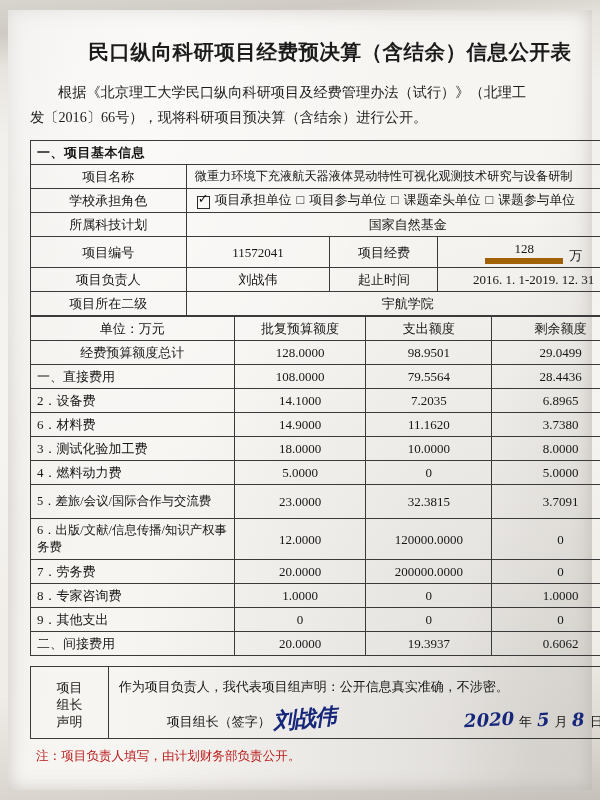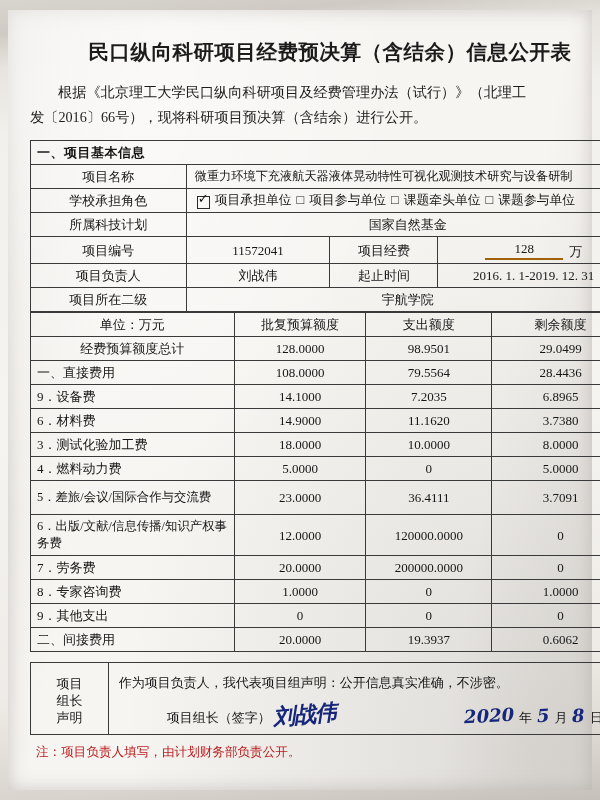--- a/index.html
+++ b/index.html
@@ -121,21 +121,21 @@
     line-height: 13px;
     color: #111;
   }
   .amount-wrap {
     display: flex;
     align-items: flex-end;
     justify-content: center;
     gap: 6px;
   }
   .amount-num {
-    border-bottom: 2px solid #a16207;
+    border-bottom: 6px solid #a16207;
     min-width: 78px;
     text-align: center;
     padding-bottom: 1px;
   }
   .unit-head td { font-weight: normal; }
   .idx { text-align: left; padding-left: 6px !important; }
 
   .stmt-block td { vertical-align: top; }
   .stmt-label {
     text-align: center;
@@ -278,21 +278,21 @@
             <td class="cell-c">98.9501</td>
             <td class="cell-c">29.0499</td>
           </tr>
           <tr>
             <td class="idx">一、直接费用</td>
             <td class="cell-c">108.0000</td>
             <td class="cell-c">79.5564</td>
             <td class="cell-c">28.4436</td>
           </tr>
           <tr>
-            <td class="idx">9．设备费</td>
+            <td class="idx">2．设备费</td>
             <td class="cell-c">14.1000</td>
             <td class="cell-c">7.2035</td>
             <td class="cell-c">6.8965</td>
           </tr>
           <tr>
             <td class="idx">6．材料费</td>
             <td class="cell-c">14.9000</td>
             <td class="cell-c">11.1620</td>
             <td class="cell-c">3.7380</td>
           </tr>
@@ -304,21 +304,21 @@
           </tr>
           <tr>
             <td class="idx">4．燃料动力费</td>
             <td class="cell-c">5.0000</td>
             <td class="cell-c">0</td>
             <td class="cell-c">5.0000</td>
           </tr>
           <tr style="height:34px">
             <td class="idx" style="font-size:12.4px">5．差旅/会议/国际合作与交流费</td>
             <td class="cell-c">23.0000</td>
-            <td class="cell-c">36.4111</td>
+            <td class="cell-c">32.3815</td>
             <td class="cell-c">3.7091</td>
           </tr>
           <tr style="height:40px">
             <td class="idx" style="font-size:12.4px">6．出版/文献/信息传播/知识产权事务费</td>
             <td class="cell-c">12.0000</td>
             <td class="cell-c">120000.0000</td>
             <td class="cell-c">0</td>
           </tr>
           <tr>
             <td class="idx">7．劳务费</td>

